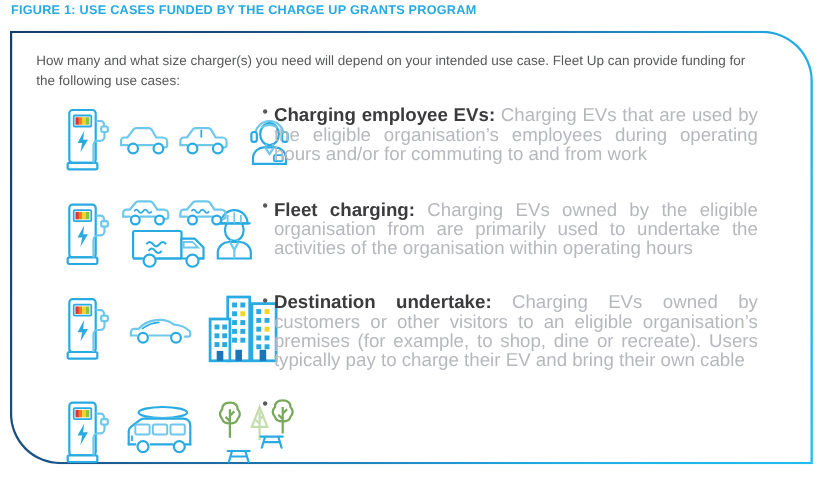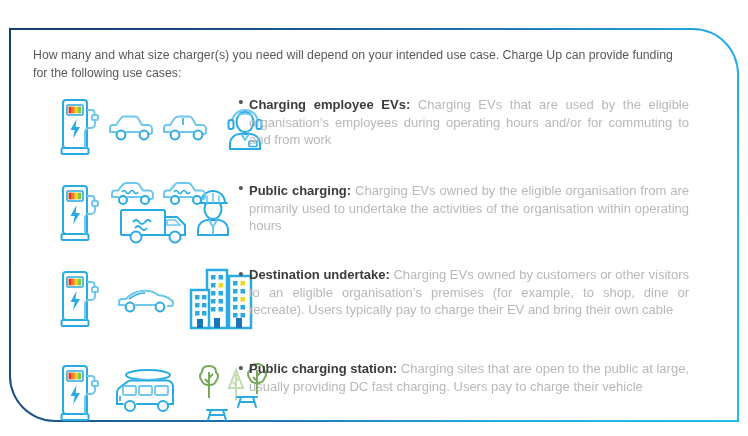--- a/index.html
+++ b/index.html
@@ -62,21 +62,21 @@
     box-sizing:border-box;
   }
   .bullet{
     width:16px;flex:0 0 16px;
     color:#58595B;font-size:15px;line-height:1;
     padding-top:2px;text-align:center;
   }
   .text-cell{flex:1;}
   .desc{
     margin:0;
-    font-size:13px;
+    font-size:17px;
     line-height:17.5px;
     color:#B6B8BC;
     text-align:justify;
     max-width:440px;
   }
   .desc .lead{
     color:#3B3B3D;
     font-weight:bold;
   }
 
@@ -91,25 +91,26 @@
   .r3 .text-cell{padding-top:2px;}
   .r4 .text-cell{padding-top:2px;}
 
   svg{display:block;overflow:visible;}
 </style>
 </head>
 <body>
 
 <div class="figure-wrap">
 
+  <div class="fig-title">FIGURE 1:  USE CASES FUNDED BY THE CHARGE UP GRANTS PROGRAM</div>
 
   <div class="callout">
     <div class="inner">
 
-      <p class="intro">How many and what size charger(s) you need will depend on your intended use case. Charge Up can provide funding for the following use cases:</p>
+      <p class="intro">How many and what size charger(s) you need will depend on your intended use case. Fleet Up can provide funding for the following use cases:</p>
 
       <div class="rows">
 
         <div class="row r1">
           <div class="icon-cell">
 
             <svg width="40" height="62" viewBox="0 0 40 62">
               <rect x="2" y="4" width="24" height="48" rx="3" fill="#fff" stroke="#29ABE2" stroke-width="2"></rect>
               <rect x="0.5" y="52" width="27" height="6" rx="1.5" fill="#fff" stroke="#29ABE2" stroke-width="2"></rect>
               <rect x="6" y="9" width="16" height="10" rx="1" fill="#fff" stroke="#29ABE2" stroke-width="1.6"></rect>
@@ -213,21 +214,21 @@
               <path d="M20 4 v10 M14 6.5 v7.5 M26 6.5 v7.5" fill="none" stroke="#6DC8EC" stroke-width="1.6"></path>
               <path d="M17 29 v4 M23 29 v4" fill="none" stroke="#6DC8EC" stroke-width="2"></path>
               <path d="M5 46 v-6 a10 10 0 0 1 10 -9 h10 a10 10 0 0 1 10 9 v6 z" fill="#fff" stroke="#29ABE2" stroke-width="2"></path>
               <path d="M16 31 l4 7 l4 -7" fill="none" stroke="#6DC8EC" stroke-width="2"></path>
               <path d="M20 38 v8" fill="none" stroke="#6DC8EC" stroke-width="2"></path>
             </svg>
 
           </div>
           <div class="bullet">•</div>
           <div class="text-cell">
-            <p class="desc"><span class="lead">Public charging:</span><span> Charging EVs owned by the eligible organisation from are primarily used to undertake the activities of the organisation within operating hours</span></p>
+            <p class="desc"><span class="lead">Fleet charging:</span><span> Charging EVs owned by the eligible organisation from are primarily used to undertake the activities of the organisation within operating hours</span></p>
           </div>
         </div>
 
         <div class="row r3">
           <div class="icon-cell">
 
             <svg width="40" height="62" viewBox="0 0 40 62">
               <rect x="2" y="4" width="24" height="48" rx="3" fill="#fff" stroke="#29ABE2" stroke-width="2"></rect>
               <rect x="0.5" y="52" width="27" height="6" rx="1.5" fill="#fff" stroke="#29ABE2" stroke-width="2"></rect>
               <rect x="6" y="9" width="16" height="10" rx="1" fill="#fff" stroke="#29ABE2" stroke-width="1.6"></rect>
@@ -342,21 +343,18 @@
                 <path d="M60 6 v24 M60 12 l4 -4 M60 17 l-4 -4"></path>
               </g>
               <g fill="none" stroke="#29ABE2" stroke-width="2" stroke-linecap="round">
                 <path d="M40 33 h20 M44 33 l-3 10 M56 33 l3 10 M43 38 h14"></path>
                 <path d="M10 46 h20 M14 46 l-3 10 M26 46 l3 10 M13 51 h14"></path>
               </g>
             </svg>
 
           </div>
           <div class="bullet">•</div>
-          <div class="text-cell">
-            <p class="desc"><span class="lead">Public charging station:</span><span> Charging sites that are open to the public at large, usually providing DC fast charging. Users pay to charge their vehicle</span></p>
-          </div>
         </div>
 
       </div>
     </div>
   </div>
 </div>
 
 </body></html>

